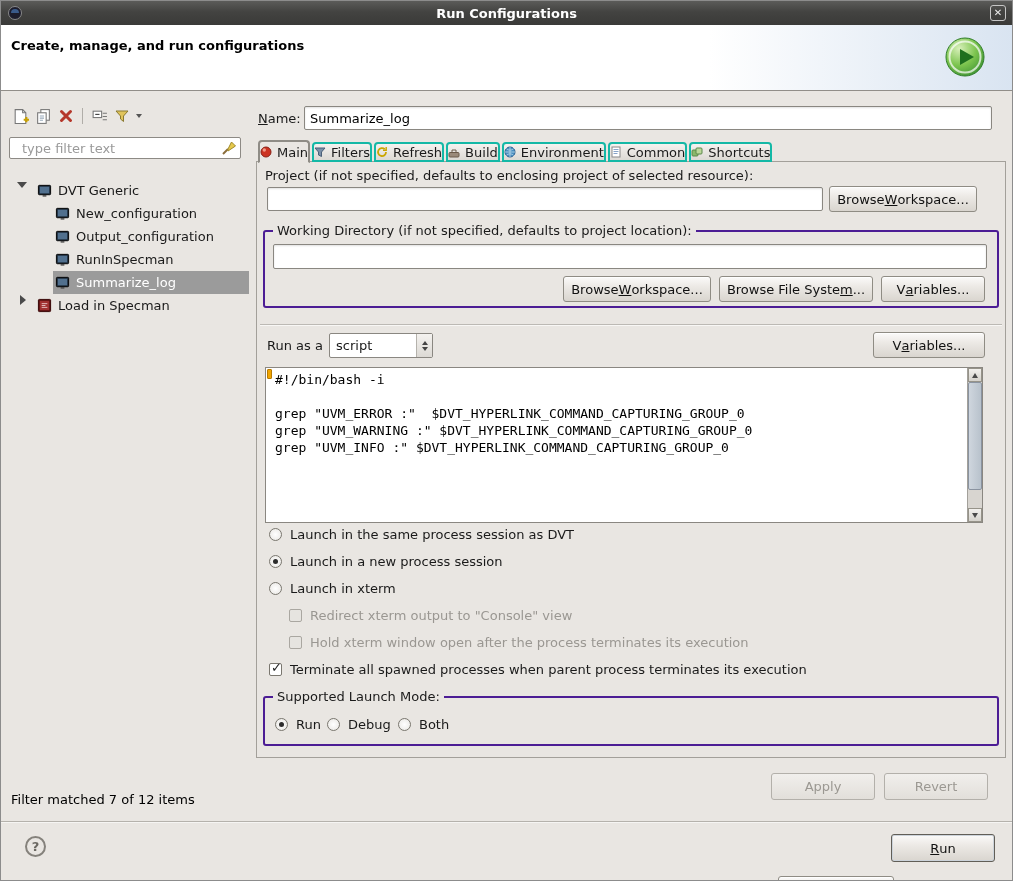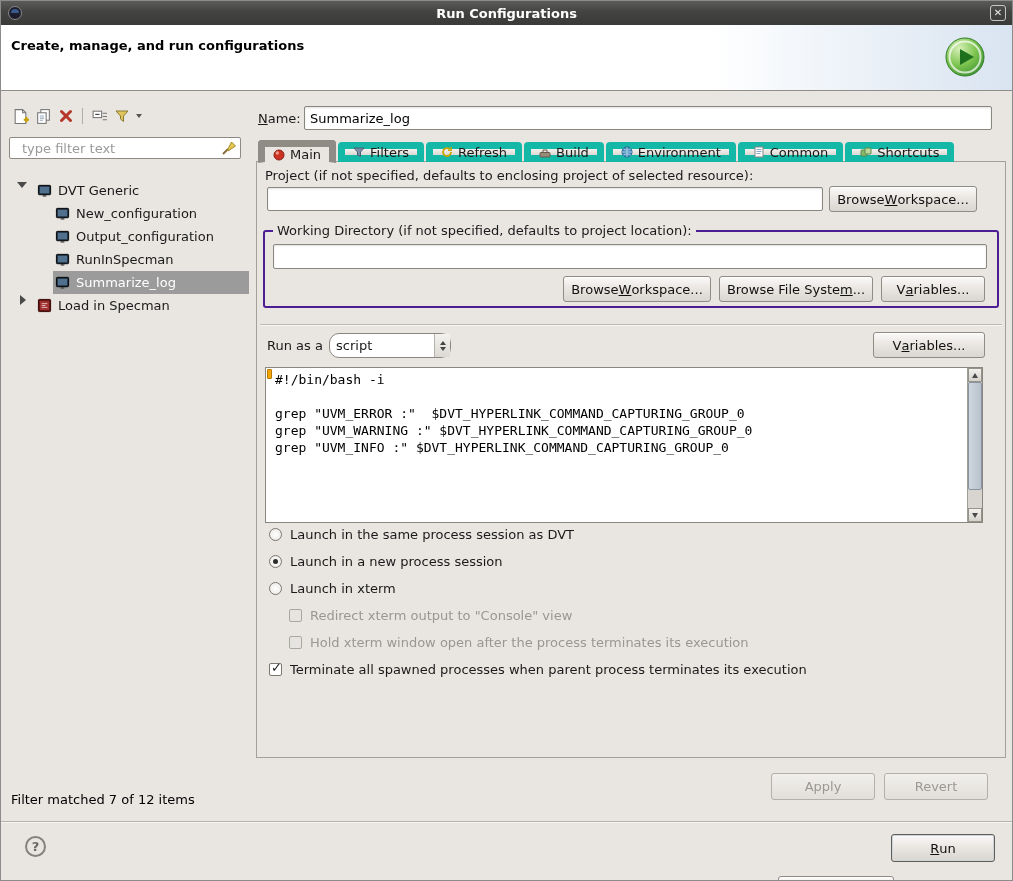--- a/index.html
+++ b/index.html
@@ -69,22 +69,22 @@
   .main { position: absolute; left: 255px; top: 97px; width: 750px; height: 712px; }
   .name-label { position: absolute; left: 2px; top: 13px; }
   .entry {
     background: #fff; border: 1px solid #8a8781; border-radius: 2px;
     font: inherit; padding: 0 5px; color: #000; box-shadow: inset 0 1px 2px rgba(0,0,0,.12); outline: none;
   }
   .name-input { position: absolute; left: 48px; top: 8px; width: 688px; height: 24px; }
 
   .tabbar { position: absolute; left: 2px; top: 41px; height: 23px; display: flex; align-items: flex-end; z-index: 2; }
   .tab {
-    display: flex; align-items: center; gap: 5px; padding: 0 8px; height: 20px;
-    background: linear-gradient(#f4f2ef, #dcd9d4); border: 7px solid #14b8a6;
+    display: flex; align-items: center; gap: 5px; padding: 0 0; height: 20px;
+    background: linear-gradient(#f4f2ef, #dcd9d4); border: 2px solid #14b8a6;
     border-radius: 4px 4px 0 0; margin-right: 2px; white-space: nowrap; cursor: default;
   }
   .tab.selected { height: 23px; background: #e9e6e2; border-color: #8f8c86; border-bottom: 1px solid #e9e6e2; margin-bottom: -1px; }
   .tab-icon { width: 12px; height: 12px; flex: none; }
 
   .content { position: absolute; left: 0; top: 63px; width: 750px; height: 597px; border: 1px solid #a3a09a; }
 
   .proj-label { position: absolute; left: 8px; top: 6px; white-space: nowrap; }
   .proj-input { position: absolute; left: 10px; top: 25px; width: 556px; height: 24px; }
 
@@ -102,22 +102,22 @@
   .group-label { position: absolute; left: 8px; top: -9px; background: #e9e6e2; padding: 0 4px; white-space: nowrap; }
   .wd-group { left: 6px; top: 68px; width: 736px; height: 78px; }
   .wd-input { position: absolute; left: 8px; top: 12px; width: 714px; height: 25px; }
   .wd-buttons { position: absolute; right: 12px; top: 44px; display: flex; gap: 8px; }
   .w148 { width: 148px; height: 26px; } .w154 { width: 154px; height: 26px; } .w104 { width: 104px; height: 26px; }
 
   .hsep { position: absolute; left: 3px; top: 162px; width: 742px; border-top: 1px solid #bcb9b4; border-bottom: 1px solid #f8f7f5; }
 
   .runas-label { position: absolute; left: 10px; top: 176px; }
   .combo {
-    position: absolute; left: 72px; top: 171px; width: 122px; height: 25px;
-    background: #fff; border: 1px solid #8a8781; border-radius: 10px; display: flex; align-items: center; cursor: default;
+    position: absolute; left: 72px; top: 171px; width: 104px; height: 25px;
+    background: #fff; border: 1px solid #8a8781; border-radius: 2px; display: flex; align-items: center; cursor: default;
   }
   .combo-value { flex: 1; padding-left: 6px; }
   .combo-spinner {
     width: 16px; height: 100%; border-left: 1px solid #b5b2ac;
     display: flex; flex-direction: column; align-items: center; justify-content: center; gap: 2px;
     background: linear-gradient(#f4f2ef, #dcd9d4);
   }
   .combo-spinner .up { width: 0; height: 0; border-left: 3.5px solid transparent; border-right: 3.5px solid transparent; border-bottom: 4px solid #444; }
   .combo-spinner .dn { width: 0; height: 0; border-left: 3.5px solid transparent; border-right: 3.5px solid transparent; border-top: 4px solid #444; }
   .vars2 { position: absolute; left: 616px; top: 170px; width: 112px; height: 26px; }
@@ -455,20 +455,35 @@
     </label>
     <label class="opt c2 disabled">
       <span class="checkbox"></span>
       <span>Hold xterm window open after the process terminates its execution</span>
     </label>
     <label class="opt c3 checked">
       <span class="checkbox"></span>
       <span>Terminate all spawned processes when parent process terminates its execution</span>
     </label>
 
+    <div class="group lm-group">
+      <span class="group-label">Supported Launch Mode:</span>
+      <label class="opt lm-run checked">
+        <span class="radio-circle"></span>
+        <span>Run</span>
+      </label>
+      <label class="opt lm-debug">
+        <span class="radio-circle"></span>
+        <span>Debug</span>
+      </label>
+      <label class="opt lm-both">
+        <span class="radio-circle"></span>
+        <span>Both</span>
+      </label>
+    </div>
   </div>
 
   <button class="btn disabled apply">Apply</button>
   <button class="btn disabled revert">Revert</button>
 </div>
 
 <div class="footer-sep"></div>
 <div class="help-circle">?</div>
 <button class="btn close-f">Close</button>
 <button class="btn run-f"><u>R</u>un</button>

